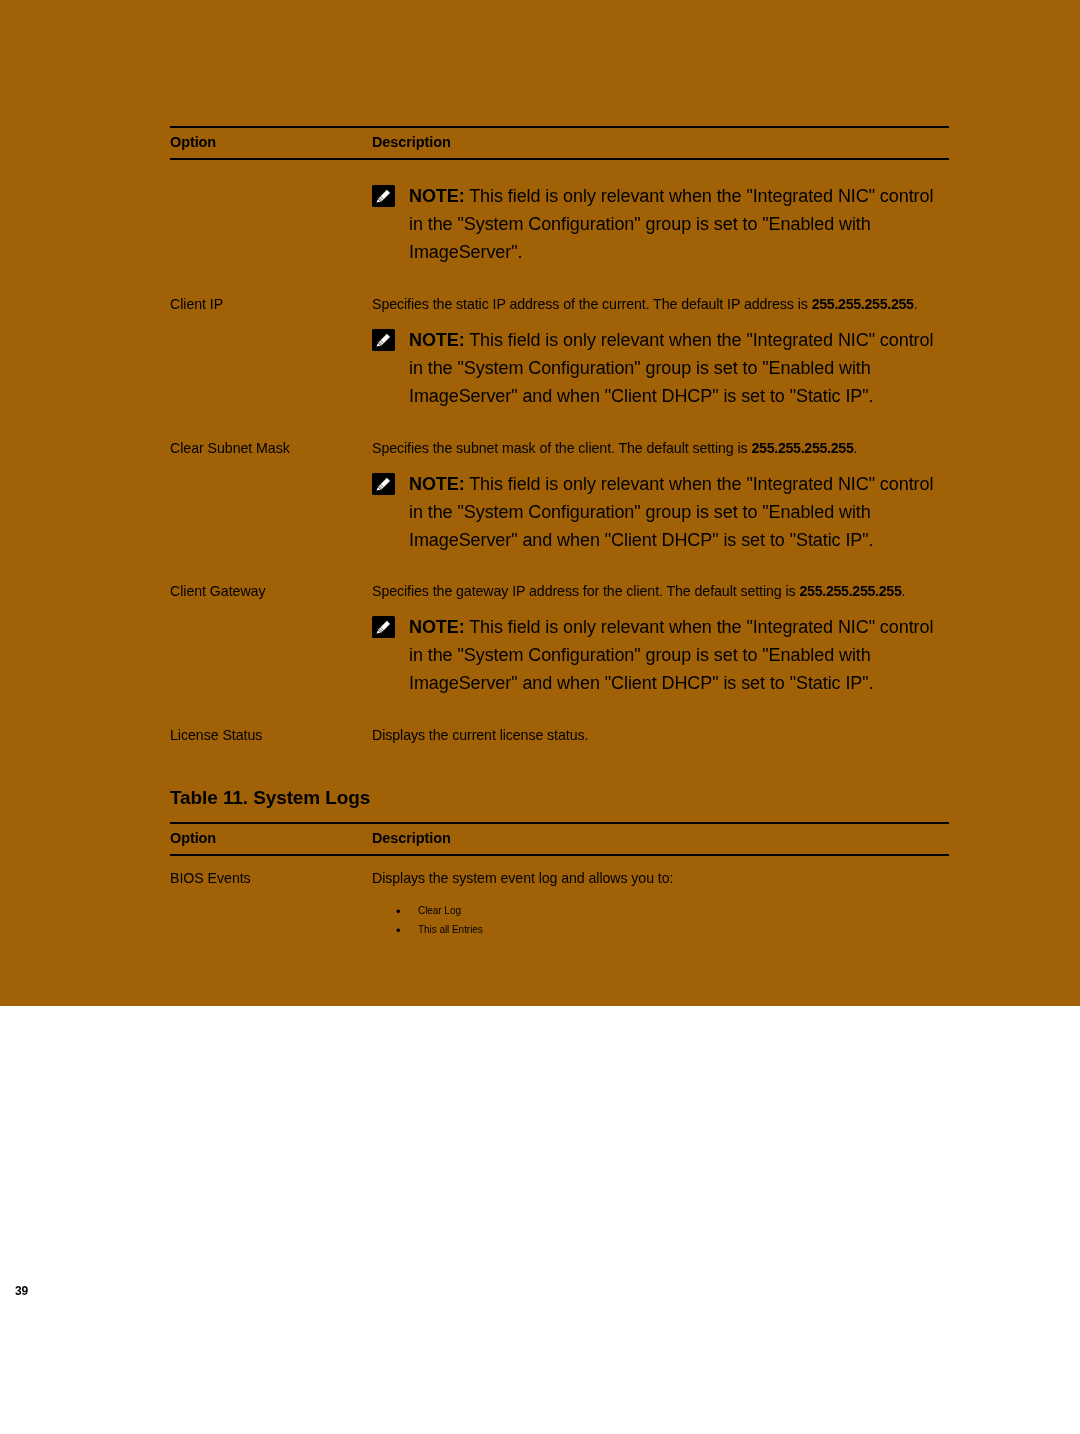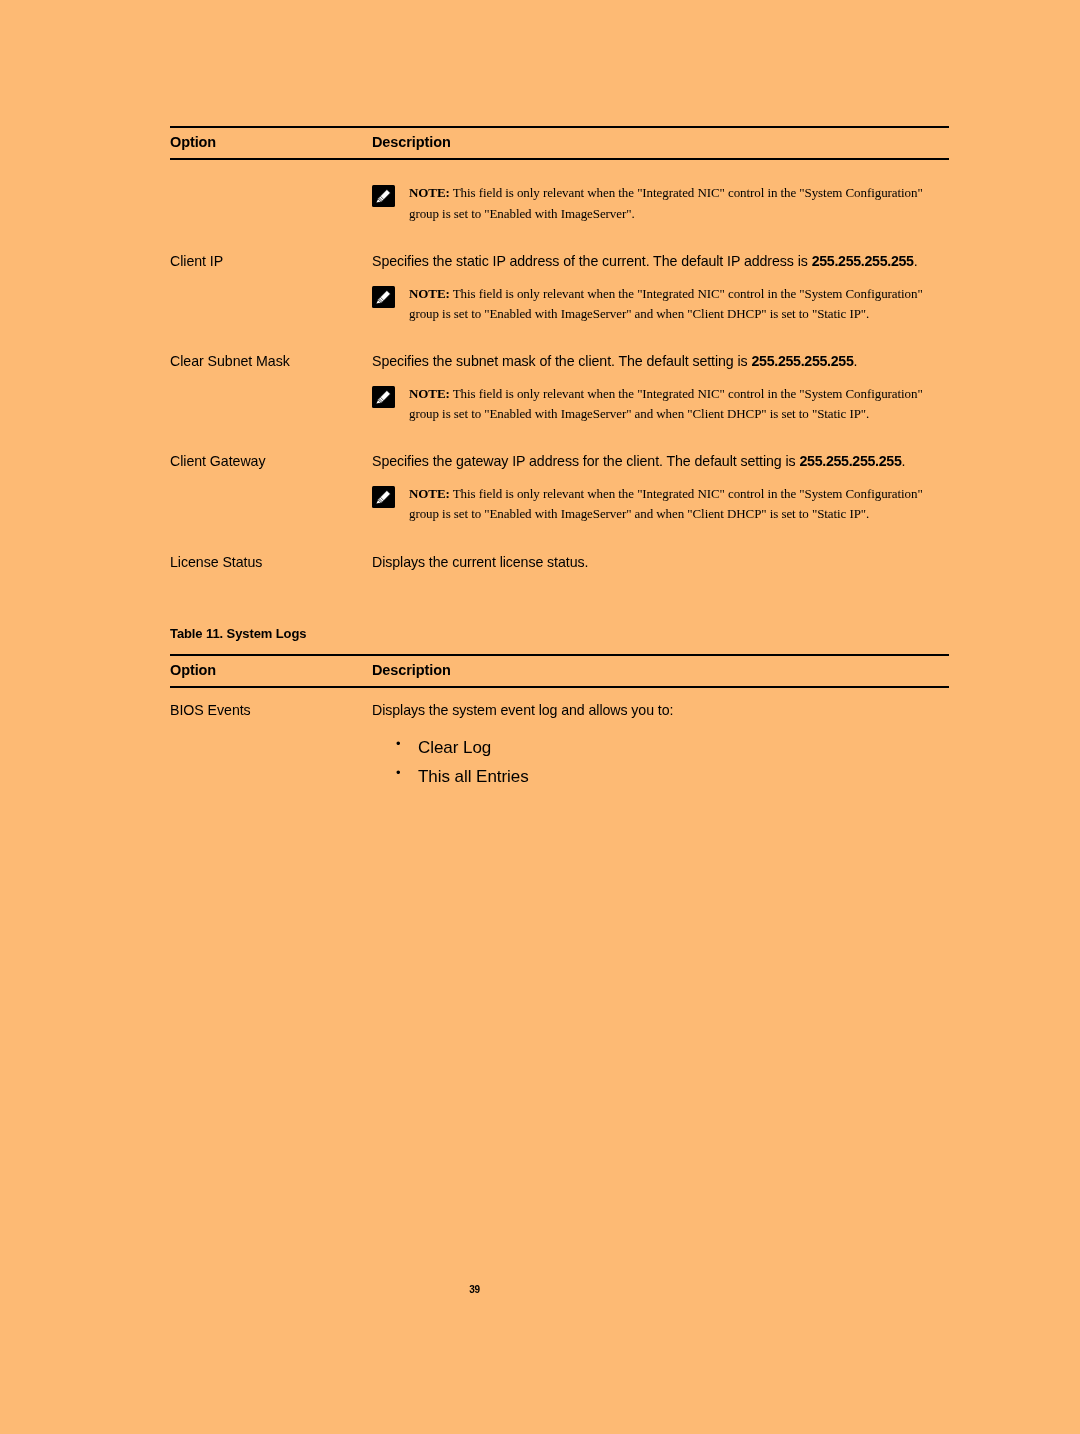--- a/index.html
+++ b/index.html
@@ -14,22 +14,22 @@
     font-family: "Liberation Sans", sans-serif;
     color: #000000;
     -webkit-font-smoothing: antialiased;
   }
 
   .page {
     position: absolute;
     left: 0;
     top: 0;
     width: 1080px;
-    height: 1434px;
-    background: #fdba74;
+    height: 1006px;
+    background: #a16207;
   }
 
   .content {
     position: absolute;
     left: 170px;
     top: 126px;
     width: 779px;
   }
 
   
@@ -81,67 +81,66 @@
   .note-icon {
     flex: 0 0 auto;
     width: 23px;
     height: 22px;
     margin-right: 14px;
     margin-top: 2px;
   }
   .note-icon svg { display: block; }
   .note-body {
     flex: 1 1 auto;
-    font-size: 13px;
+    font-size: 18px;
     line-height: 1.55;
     letter-spacing: -0.08px;
     padding-top: 0px;
-    font-family: Liberation Serif, serif;
   }
   .note-label { font-weight: bold; }
 
   .ipval { font-weight: bold; letter-spacing: -0.3px; }
 
   
   .bullets {
     list-style: none;
     margin: 14px 0 0 0;
     padding: 0 0 0 46px;
   }
   .bullets li {
     position: relative;
-    font-size: 17px;
+    font-size: 10px;
     line-height: 1.55;
     padding: 0 0 3px 0;
     letter-spacing: -0.05px;
   }
   .bullets li::before {
     content: "\2022";
     position: absolute;
     left: -22px;
     top: -1px;
     font-size: 13px;
   }
 
   
   .table-caption {
-    font-size: 13px;
+    font-size: 19px;
     font-weight: bold;
     letter-spacing: -0.1px;
-    margin: 42px 0 13px 0;
+    margin: 30px 0 13px 0;
   }
 
   
   .page-number {
     position: absolute;
-    left: 0;
+    left: 15px;
     top: 1284px;
     width: 949px;
-    text-align: center;
-    font-size: 10px;
+    text-align: left;
+    font-size: 12px;
     font-weight: bold;
     letter-spacing: -0.2px;
   }
 </style>
 </head>
 <body>
 
 <div class="page">
 
   <div class="content">

